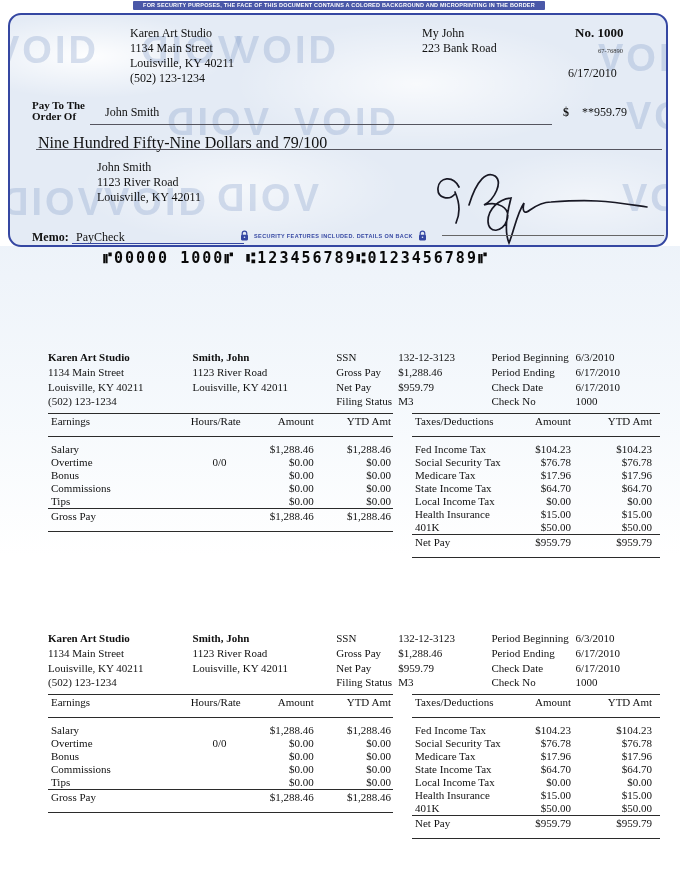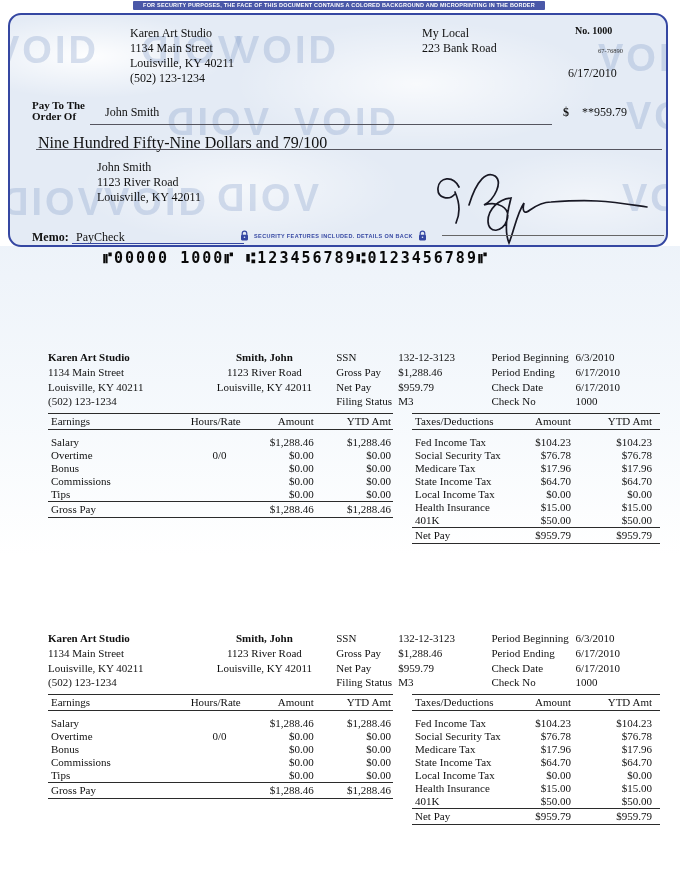--- a/index.html
+++ b/index.html
@@ -30,21 +30,21 @@
   .void{
     position:absolute;font:bold 38px "Liberation Sans",sans-serif;
     letter-spacing:3px;color:rgba(140,165,205,.34);user-select:none;pointer-events:none;
   }
   .void.flip{transform:scaleX(-1);}
   .abs{position:absolute;white-space:nowrap;}
   .blk{line-height:15px;font-size:12px;}
   .b{font-weight:bold;}
   .company-block{left:120px;top:11px;}
   .bank-block{left:412px;top:11px;}
-  .check-no{left:565px;top:10px;font-size:10px;font-weight:bold;}
+  .check-no{left:565px;top:10px;font-size:13px;font-weight:bold;}
   .fraction{left:588px;top:32px;font-size:6.5px;color:#333;}
   .check-date{left:558px;top:51px;font-size:12px;}
   .payto{left:22px;top:85px;font-weight:bold;font-size:11px;line-height:11px;}
   .payee-name{left:95px;top:90px;font-size:12px;}
   .rule{position:absolute;border-top:1px solid #55555f;height:0;}
   .payee-rule{left:80px;top:109px;width:462px;}
   .dollar{left:553px;top:90px;font-size:12px;font-weight:bold;}
   .amount-num{left:572px;top:90px;font-size:12px;}
   .amount-words{left:28px;top:119px;font-size:16px;}
   .words-rule{left:26px;top:134px;width:626px;}
@@ -68,32 +68,32 @@
     background:linear-gradient(180deg, rgba(223,233,245,.55), rgba(233,241,249,.42) 55%, rgba(255,255,255,0));
     pointer-events:none;
   }
   
   .stub{position:absolute;left:48px;width:612px;font-size:11px;color:#111;}
   .s1{top:350px;}
   .s2{top:631px;}
   .stub-head{display:flex;}
   .sh-col{line-height:14.8px;}
   .sh-company{width:151px;}
-  .sh-employee{width:150px;text-align:center;}
+  .sh-employee{width:150px;}
   .sh-summary{width:135px;}
   .sh-period{width:176px;margin-left:26px;}
   .kv{display:flex;line-height:14.8px;}
   .sh-summary .k{width:62px;}
   .sh-summary .v{flex:1;}
   .sh-period .k{width:84px;}
   .sh-period .v{flex:1;}
   .tables{display:flex;margin-top:4px;gap:19px;}
   .tbl-earnings{width:345px;}
   .tbl-taxes{width:248px;}
-  .thead,.ttotal{display:flex;border-top:1.5px solid #2b2b2b;border-bottom:1.5px solid #2b2b2b;line-height:14px;padding:0 0 1px;justify-content:flex-end;}
+  .thead,.ttotal{display:flex;border-top:1.5px solid #2b2b2b;border-bottom:1.5px solid #2b2b2b;line-height:14px;padding:0 0 8px;justify-content:flex-end;}
   .tbody{margin-top:6px;}
   .trow{display:flex;line-height:13px;}
   .e-label{width:141px;padding-left:3px;}
   .e-hours{width:36px;text-align:right;}
   .e-amt{width:88px;text-align:right;}
   .e-ytd{width:78px;text-align:right;padding-right:2px;}
   .t-label{width:108px;padding-left:3px;}
   .t-amt{width:50px;text-align:right;}
   .t-ytd{width:82px;text-align:right;padding-right:8px;}
 </style>
@@ -119,21 +119,21 @@
   <span class="void" style="left:612px;top:162px;">VOID</span>
 
   <div class="abs blk company-block">
     <div>Karen Art Studio</div>
     <div>1134 Main Street</div>
     <div>Louisville, KY 40211</div>
     <div>(502) 123-1234</div>
   </div>
 
   <div class="abs blk bank-block">
-    <div>My Local</div>
+    <div>My John</div>
     <div>223 Bank Road</div>
   </div>
 
   <div class="abs check-no">No. 1000</div>
   <div class="abs fraction">67-76890</div>
   <div class="abs check-date">6/17/2010</div>
 
   <div class="abs payto">
     <div>Pay To The</div>
     <div>Order Of</div>

